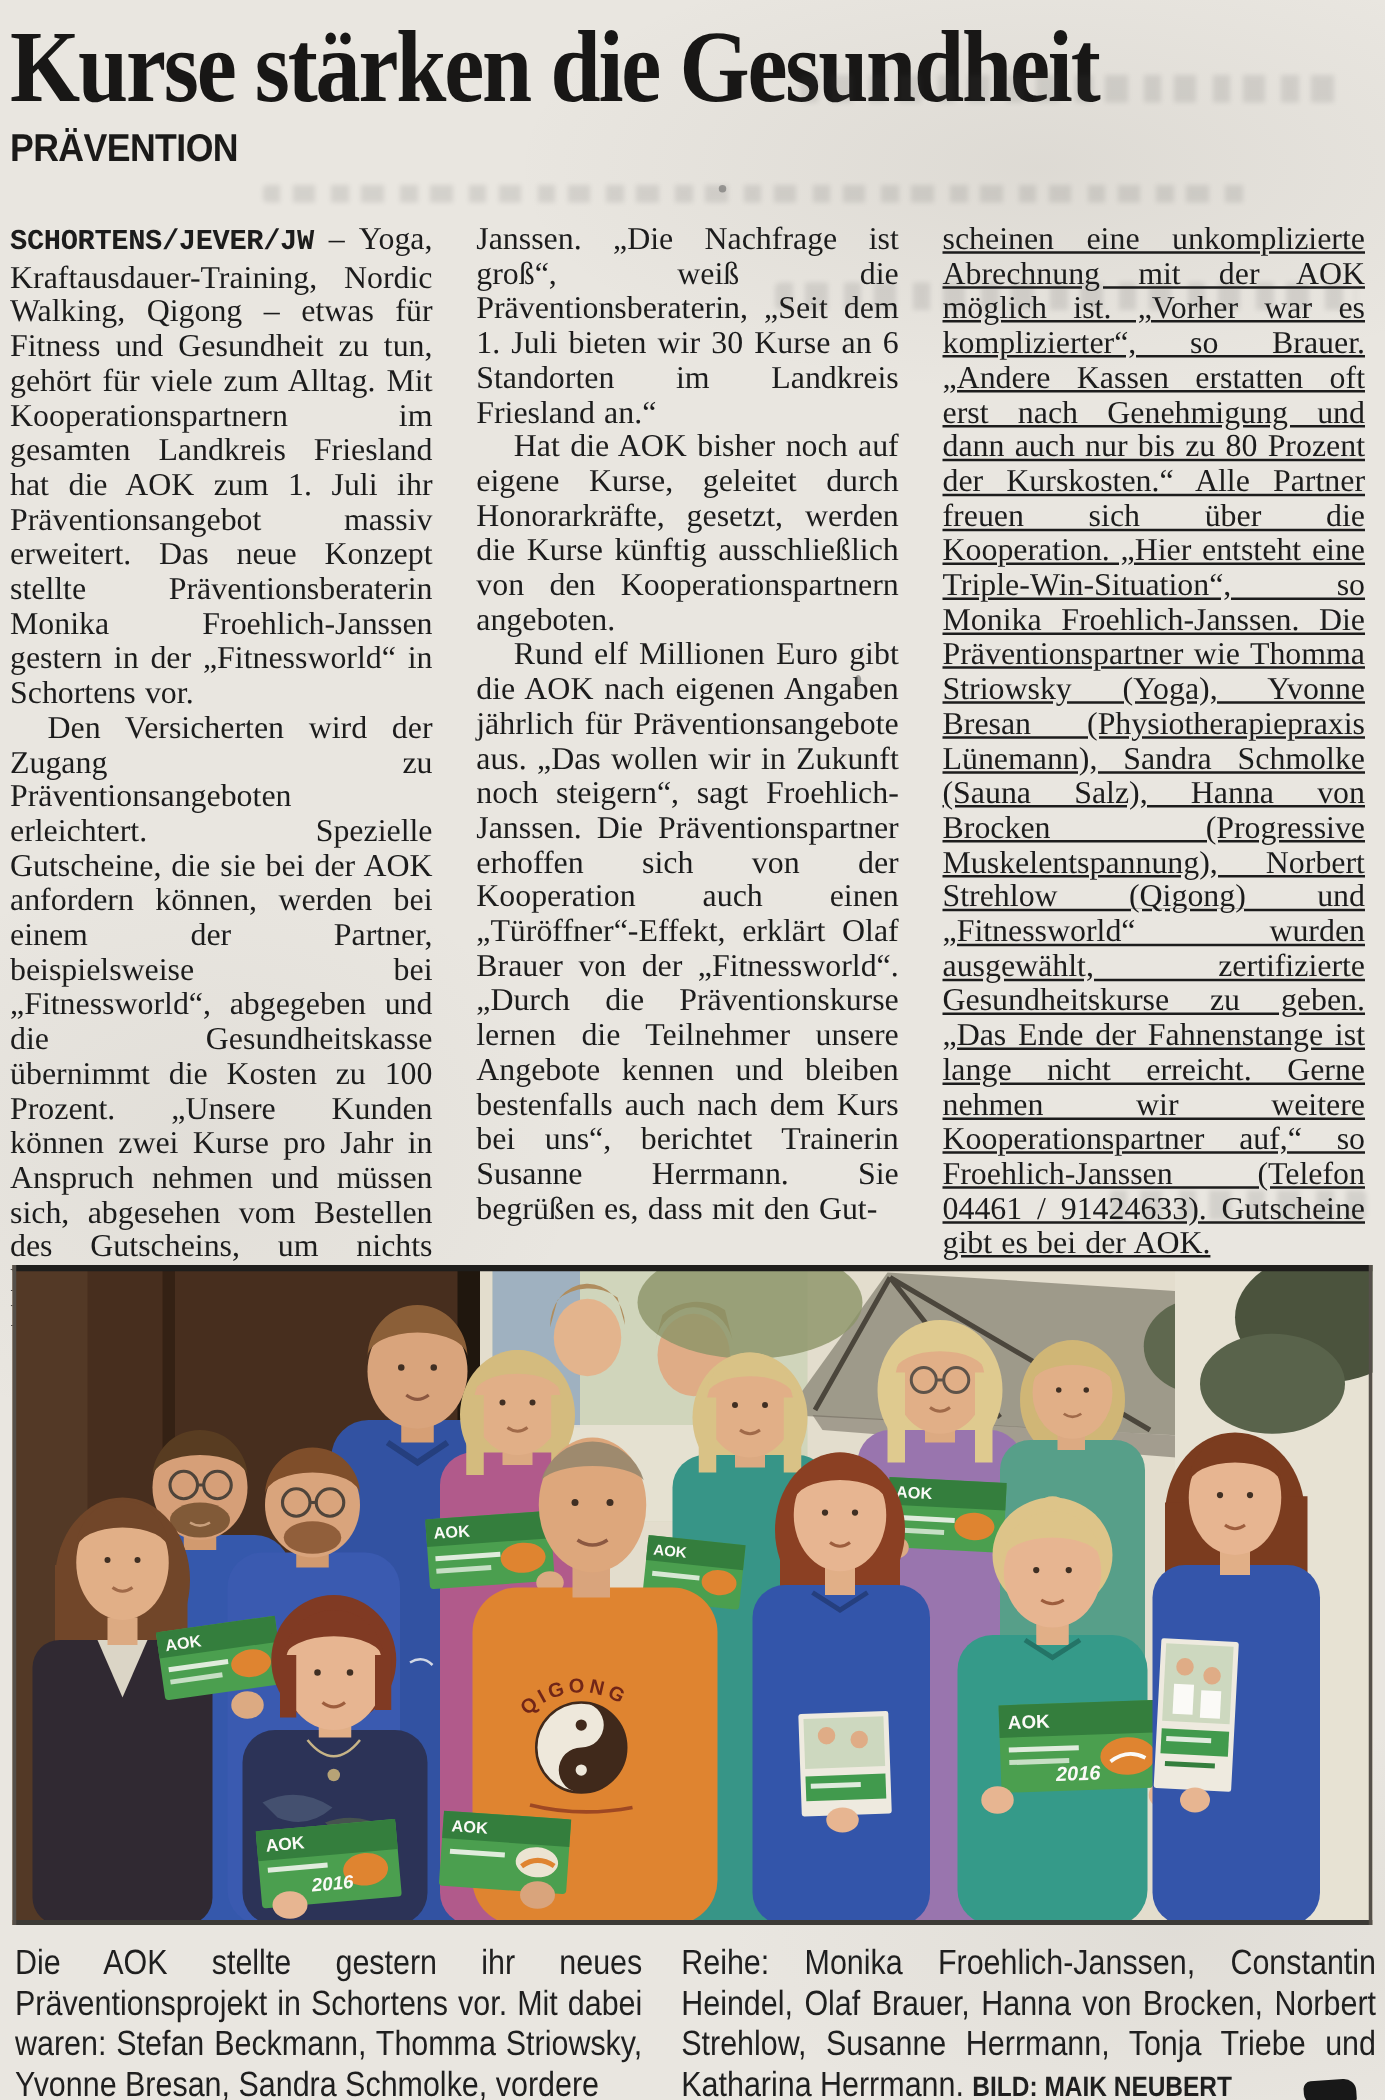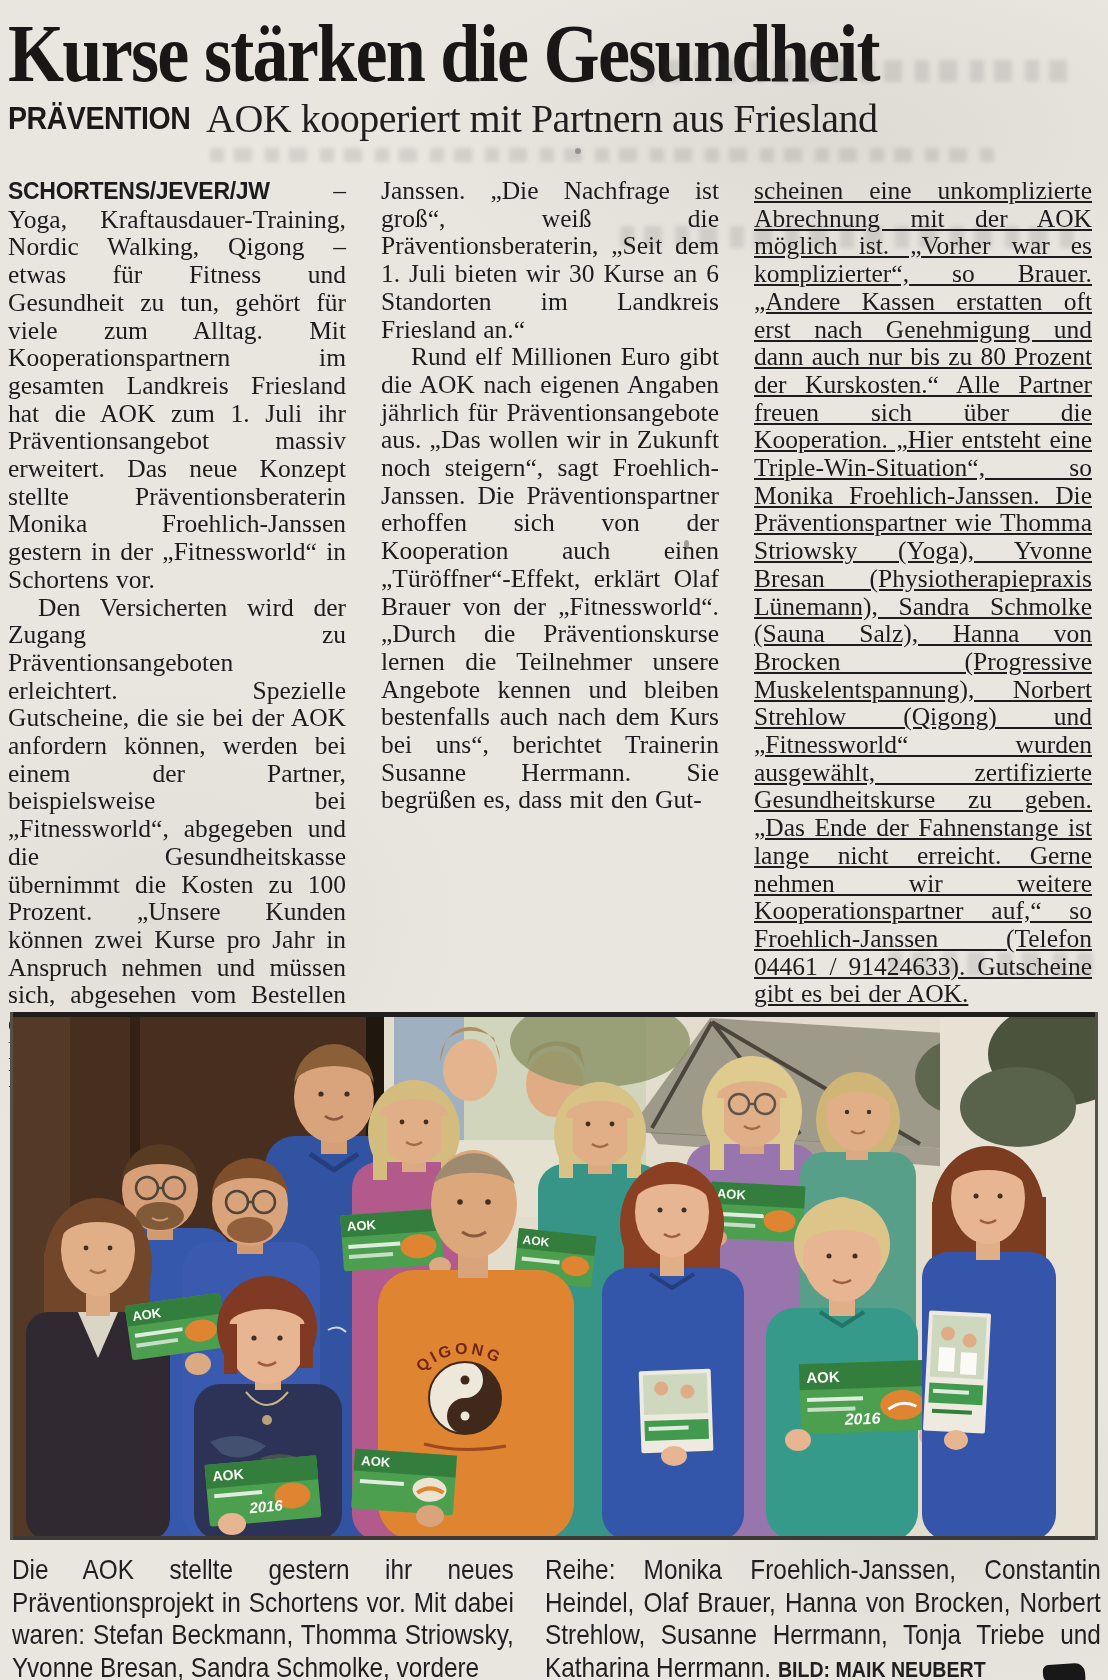--- a/index.html
+++ b/index.html
@@ -31,21 +31,21 @@
     letter-spacing:-.5px;white-space:nowrap;
   }
   
   .col{
     position:absolute;top:177px;width:338px;
     font-size:25.5px;line-height:27.7px;text-align:justify;color:#1c1c1c;
     word-spacing:1px;
   }
   .col p{margin:0;}
   .col p.indent{text-indent:30px;}
-  .col .lead{font-family:Liberation Sans, sans-serif;font-weight:bold;font-size:23px;letter-spacing:-.3px;margin-top:32px;}
+  .col .lead{font-family:Liberation Mono, monospace;font-weight:bold;font-size:23px;letter-spacing:-.3px;margin-top:32px;}
   #col-0{left:8px;} #col-1{left:381px;} #col-2{left:754px;text-decoration:underline;}
   
   .photo-wrap{position:absolute;left:10px;top:1012px;width:1088px;height:528px;background:#cfc9bc;}
   .photo-wrap svg{display:block;}
   
   .caption{
     position:absolute;top:1554px;
     font-family:"Liberation Sans",sans-serif;font-size:28px;line-height:32.5px;color:#1f1f1f;
   }
   .cap-inner{display:block;transform:scaleX(.87);transform-origin:0 0;width:114.9%;text-align:justify;}
@@ -62,33 +62,33 @@
 </style>
 </head>
 <body>
 
 <div class="sheet">
 
   <div class="headline-wrap">
     <span class="headline">Kurse stärken die Gesundheit</span>
   </div>
   <span class="kicker">PRÄVENTION</span>
-  <span class="subhead">AOK kooperiert mit Partnern aus Friesland</span>
 
   <div class="smudge" style="left:640px;top:60px;width:430px;height:22px;"></div>
   <div class="smudge" style="left:210px;top:148px;width:790px;height:14px;"></div>
   <div class="smudge" style="left:620px;top:226px;width:465px;height:22px;"></div>
   <div class="smudge" style="left:888px;top:952px;width:205px;height:24px;"></div>
 
   <div class="col" id="col-0">
       <p><span class="lead">SCHORTENS/JEVER/JW</span> – Yoga, Kraftausdauer-Training, Nordic Walking, Qigong – etwas für Fitness und Gesundheit zu tun, gehört für viele zum Alltag. Mit Kooperationspartnern im gesamten Landkreis Friesland hat die AOK zum 1. Juli ihr Präventionsangebot massiv erweitert. Das neue Konzept stellte Präventionsberaterin Monika Froehlich-Janssen gestern in der „Fitnessworld“ in Schortens vor.</p>
       <p class="indent">Den Versicherten wird der Zugang zu Präventionsangeboten erleichtert. Spezielle Gutscheine, die sie bei der AOK anfordern können, werden bei einem der Partner, beispielsweise bei „Fitnessworld“, abgegeben und die Gesundheitskasse übernimmt die Kosten zu 100 Prozent. „Unsere Kunden können zwei Kurse pro Jahr in Anspruch nehmen und müssen sich, abgesehen vom Bestellen des Gutscheins, um nichts kümmern“, verspricht Froehlich-</p>
     </div>
   <div class="col" id="col-1">
       <p>Janssen. „Die Nachfrage ist groß“, weiß die Präventionsberaterin, „Seit dem 1. Juli bieten wir 30 Kurse an 6 Standorten im Landkreis Friesland an.“</p>
+      <p class="indent">Hat die AOK bisher noch auf eigene Kurse, geleitet durch Honorarkräfte, gesetzt, werden die Kurse künftig ausschließlich von den Kooperationspartnern angeboten.</p>
       <p class="indent">Rund elf Millionen Euro gibt die AOK nach eigenen Angaben jährlich für Präventionsangebote aus. „Das wollen wir in Zukunft noch steigern“, sagt Froehlich-Janssen. Die Präventionspartner erhoffen sich von der Kooperation auch einen „Türöffner“-Effekt, erklärt Olaf Brauer von der „Fitnessworld“. „Durch die Präventionskurse lernen die Teilnehmer unsere Angebote kennen und bleiben bestenfalls auch nach dem Kurs bei uns“, berichtet Trainerin Susanne Herrmann. Sie begrüßen es, dass mit den Gut-</p>
     </div>
   <div class="col" id="col-2">
       <p>scheinen eine unkomplizierte Abrechnung mit der AOK möglich ist. „Vorher war es komplizierter“, so Brauer. „Andere Kassen erstatten oft erst nach Genehmigung und dann auch nur bis zu 80 Prozent der Kurskosten.“ Alle Partner freuen sich über die Kooperation. „Hier entsteht eine Triple-Win-Situation“, so Monika Froehlich-Janssen. Die Präventionspartner wie Thomma Striowsky (Yoga), Yvonne Bresan (Physiotherapiepraxis Lünemann), Sandra Schmolke (Sauna Salz), Hanna von Brocken (Progressive Muskelentspannung), Norbert Strehlow (Qigong) und „Fitnessworld“ wurden ausgewählt, zertifizierte Gesundheitskurse zu geben. „Das Ende der Fahnenstange ist lange nicht erreicht. Gerne nehmen wir weitere Kooperationspartner auf,“ so Froehlich-Janssen (Telefon 04461 / 91424633). Gutscheine gibt es bei der AOK.</p>
     </div>
 
   <div class="photo-wrap">
   <svg width="1088" height="528" viewBox="0 0 1088 528">
 
     <rect x="0" y="0" width="1088" height="528" fill="#d6d0c2"></rect>

